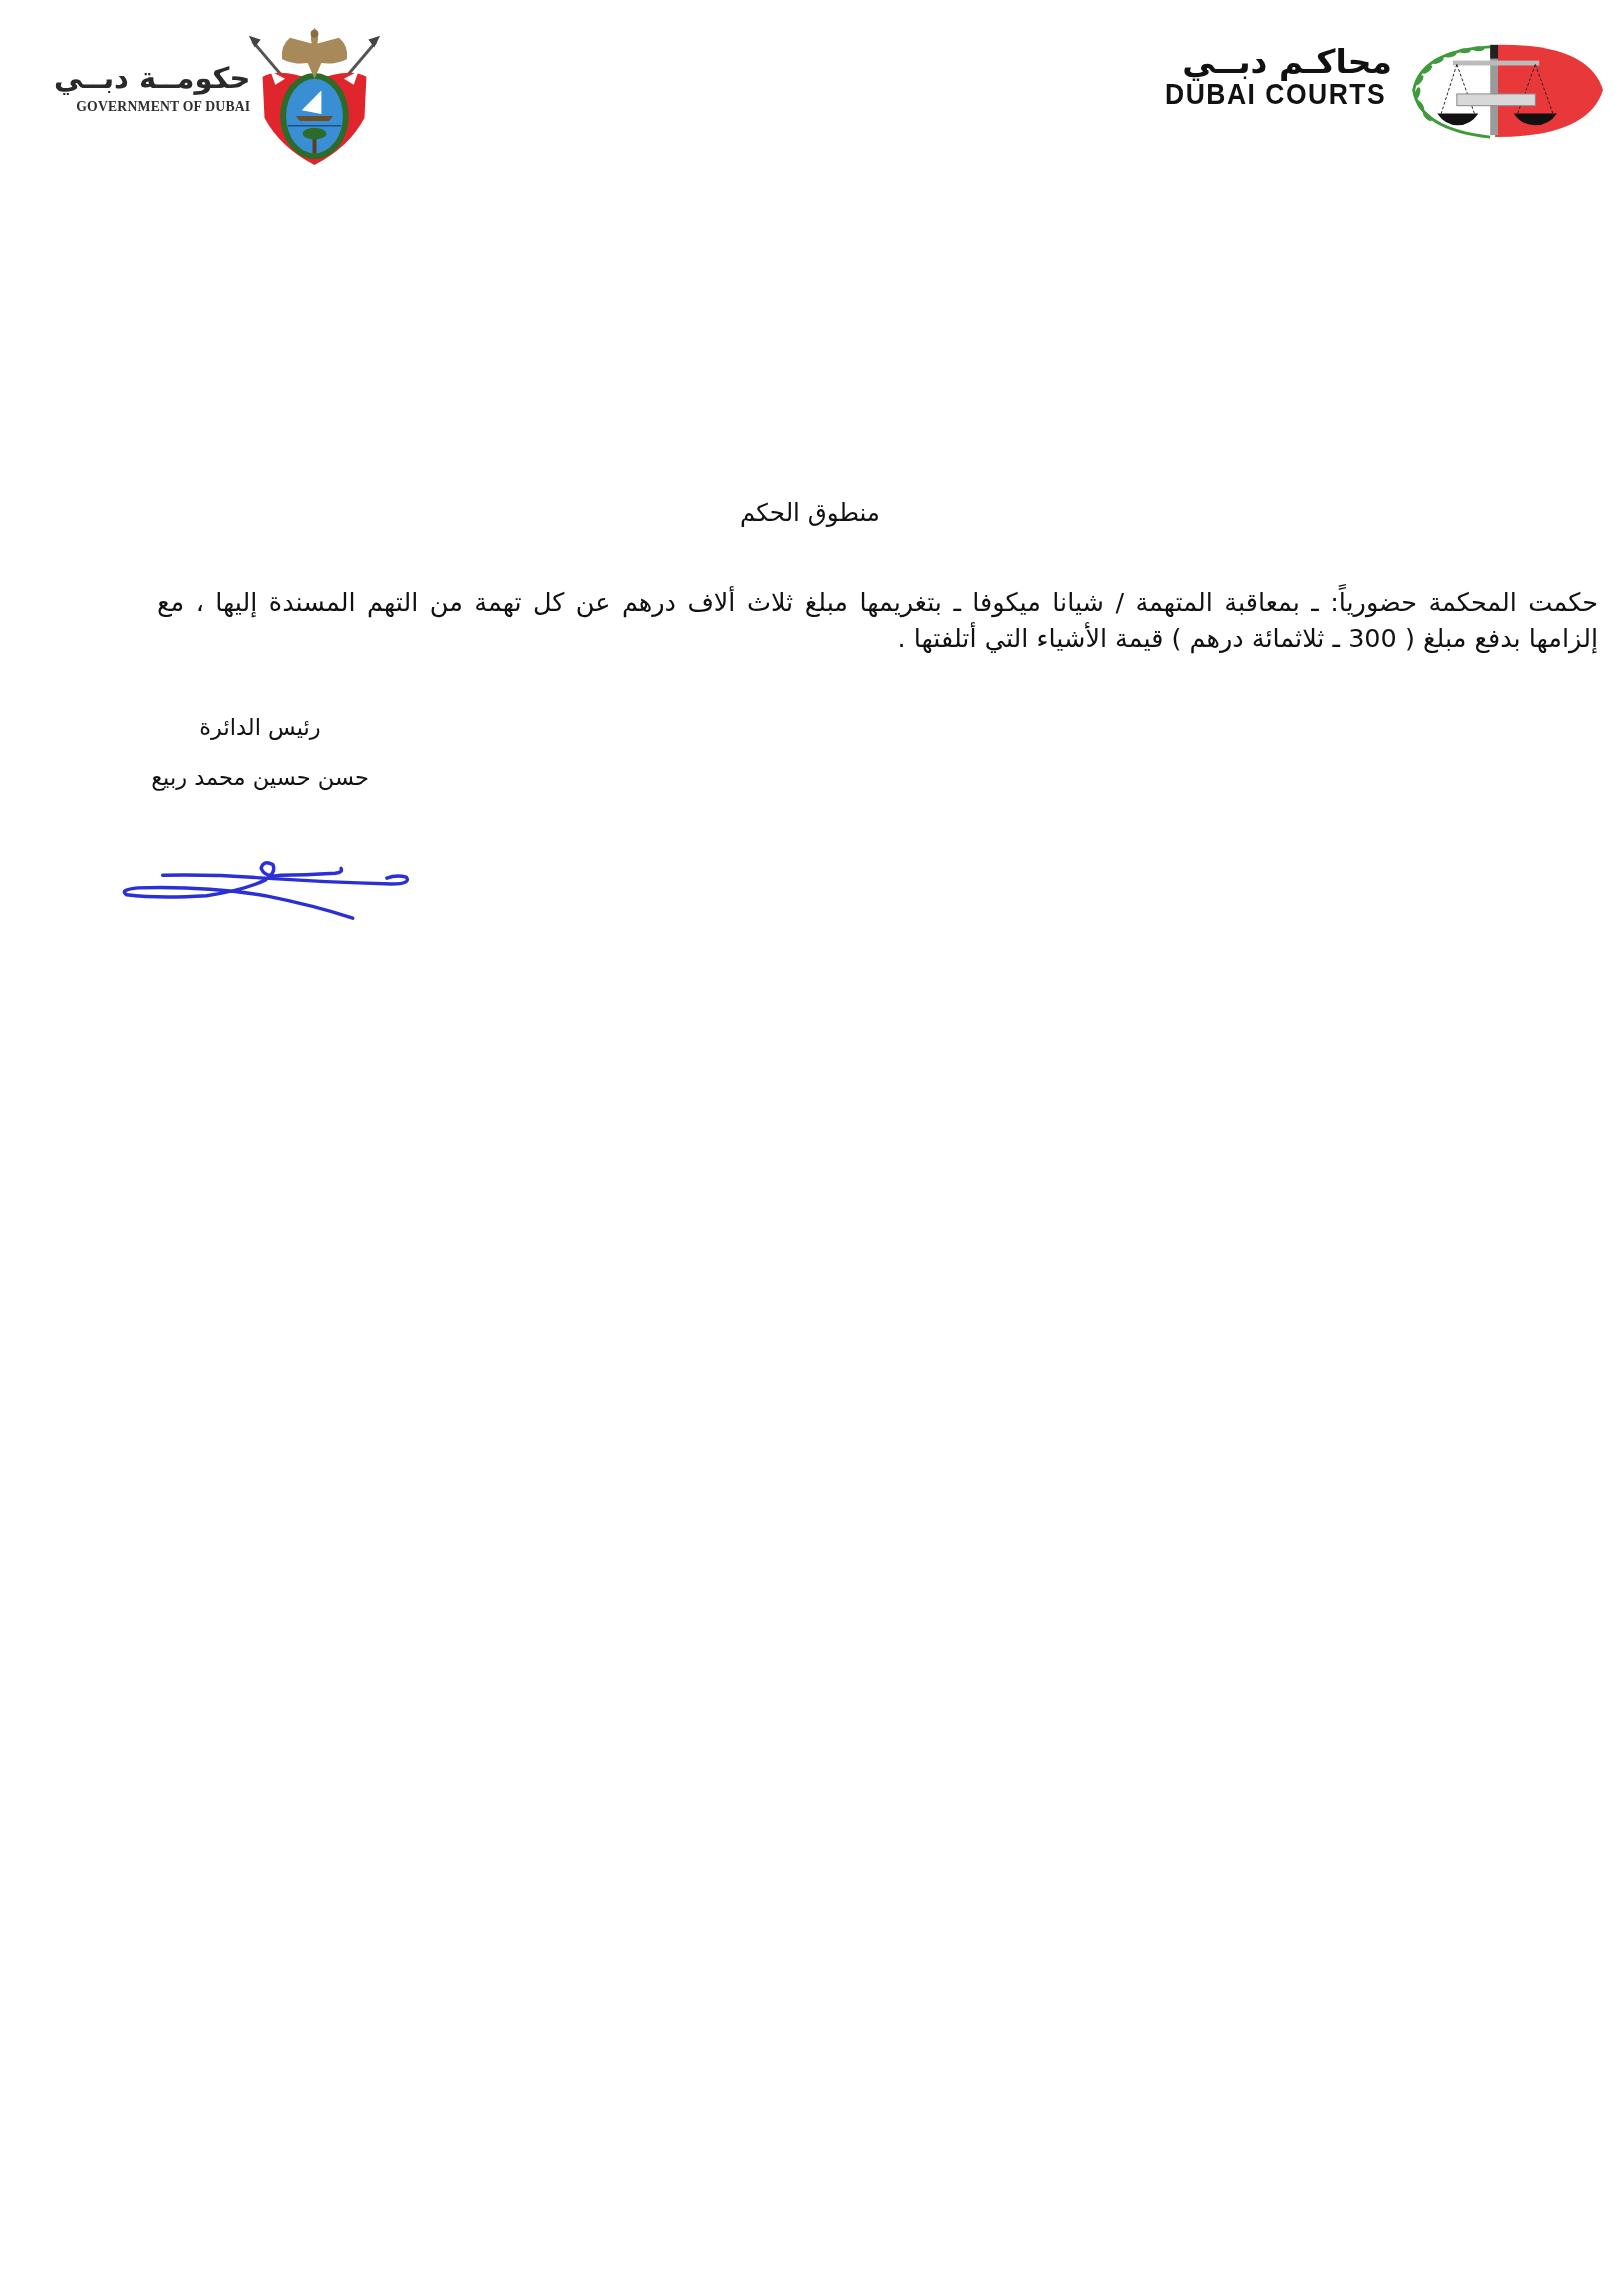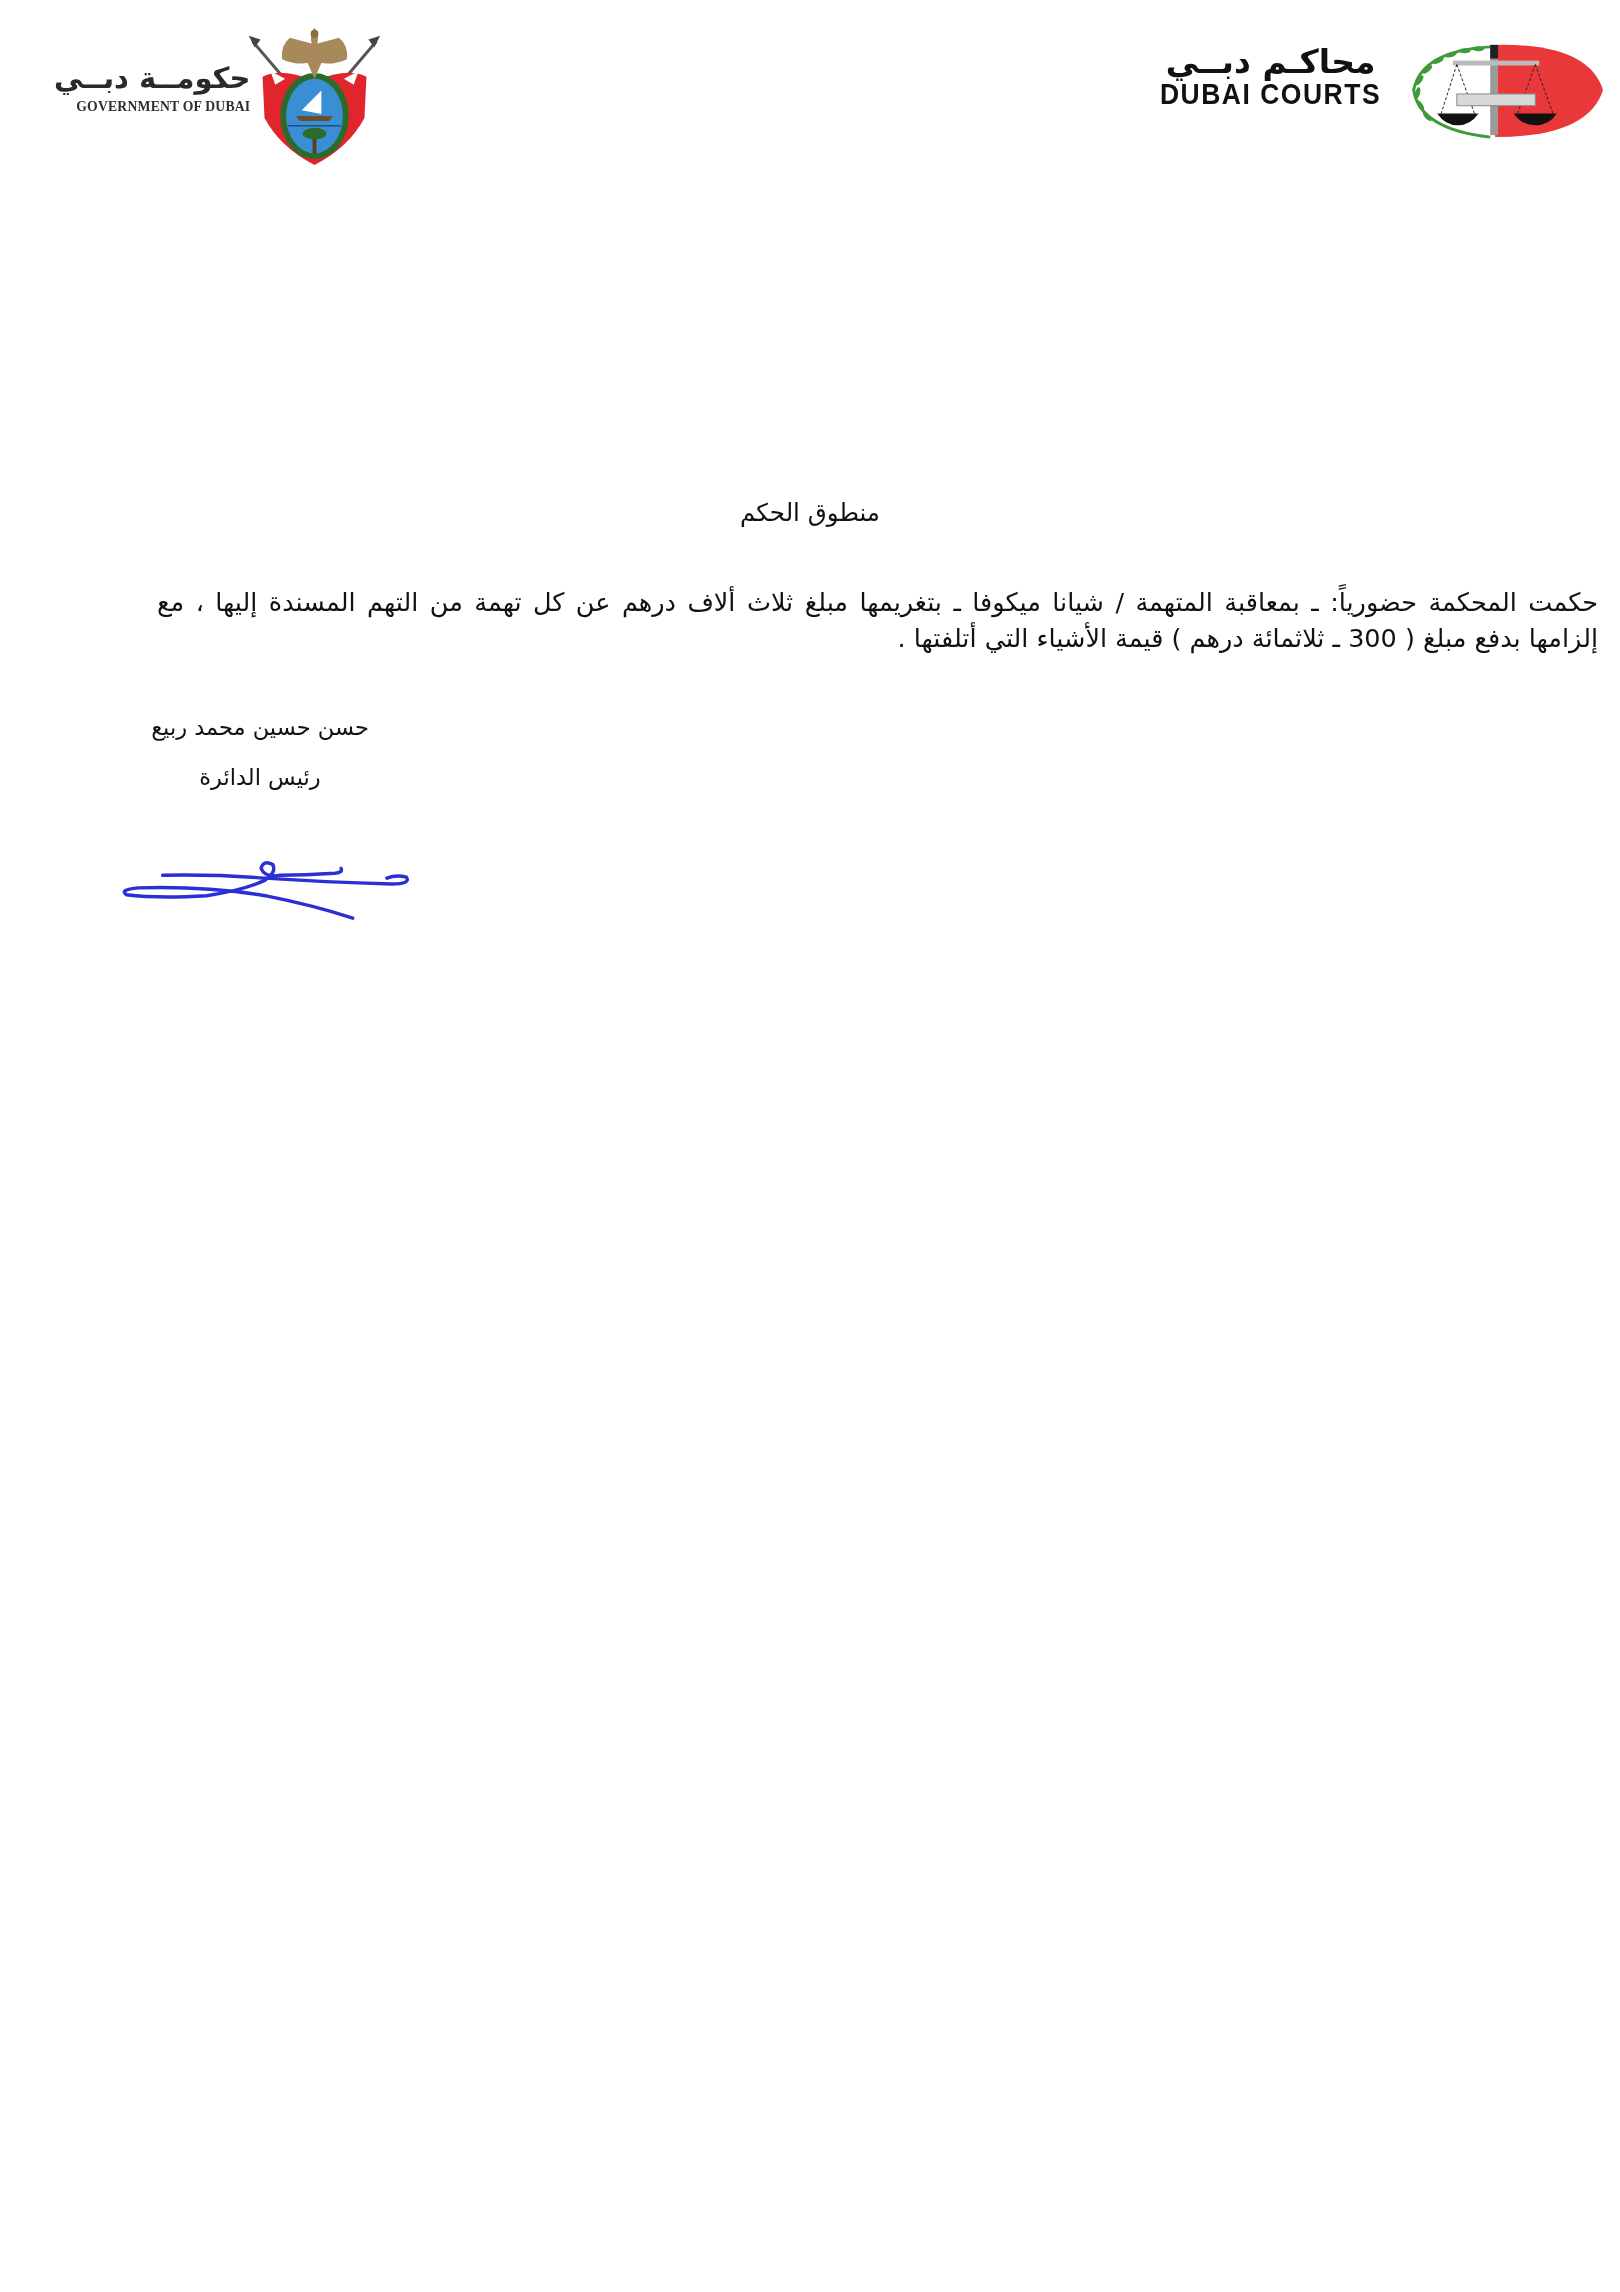--- a/index.html
+++ b/index.html
@@ -26,21 +26,21 @@
       letter-spacing: 1px; line-height: 35px; direction: rtl;
     }
     .gov-en {
       font-family: Liberation Serif, serif;
       font-size: 13.7px; font-weight: bold; color: #2f2f2f;
       letter-spacing: 0.2px; line-height: 17.6px; margin-top: 2px;
     }
     .gov-emblem { left: 221px; top: 0px; width: 147px; height: 147px; }
 
     .courts-logo { left: 1157px; top: 39px; width: 451px; height: 108px; }
-    .courts-text { left: 0px; top: 3.9px; width: 227px; text-align: center; }
+    .courts-text { left: 8px; top: 3.9px; width: 227px; }
     .courts-ar {
       font-family: "DejaVu Sans", sans-serif;
       font-size: 33px; font-weight: bold; color: #111;
       line-height: 37px; direction: rtl; letter-spacing: 1px;
     }
     .courts-en {
       font-family: "Liberation Sans", sans-serif;
       font-size: 26.5px; font-weight: bold; color: #111;
       line-height: 29px; letter-spacing: 1.5px;
       transform: scaleY(1.1);
@@ -138,22 +138,22 @@
     <path d="M46 76 L88 76 Q80 88 67 88 Q54 88 46 76 Z" fill="#111"></path>
     <path d="M124 76 L168 76 Q160 88 146 88 Q132 88 124 76 Z" fill="#111"></path>
   </svg>
 </div>
 
 <div class="abs title">منطوق الحكم</div>
 
 <div class="abs verdict">حكمت المحكمة حضورياً: ـ بمعاقبة المتهمة / شيانا ميكوفا ـ بتغريمها مبلغ ثلاث ألاف درهم عن كل تهمة من التهم المسندة إليها ، مع إلزامها بدفع مبلغ ( 300 ـ ثلاثمائة درهم ) قيمة الأشياء التي أتلفتها .</div>
 
 <div class="abs signer">
+  <div>رئيس الدائرة</div>
   <div>حسن حسين محمد ربيع</div>
-  <div>رئيس الدائرة</div>
 </div>
 
 <svg class="abs signature" viewBox="0 0 320 80">
   <g fill="none" stroke="#2a2fd6" stroke-width="3.5" stroke-linecap="round" stroke-linejoin="round">
 
     <path d="M55 31 Q110 30 160 34 Q220 38 290 40 Q310 40 305 33 Q295 30 285 34"></path>
 
     <path d="M160 36 Q172 28 168 20 Q158 15 156 24 Q160 34 176 31 Q200 31 232 29 Q240 28 238 24"></path>
 
     <path d="M160 36 Q140 46 100 52 Q50 55 18 51 Q10 46 30 44 Q100 42 160 52 Q210 62 250 75"></path>

